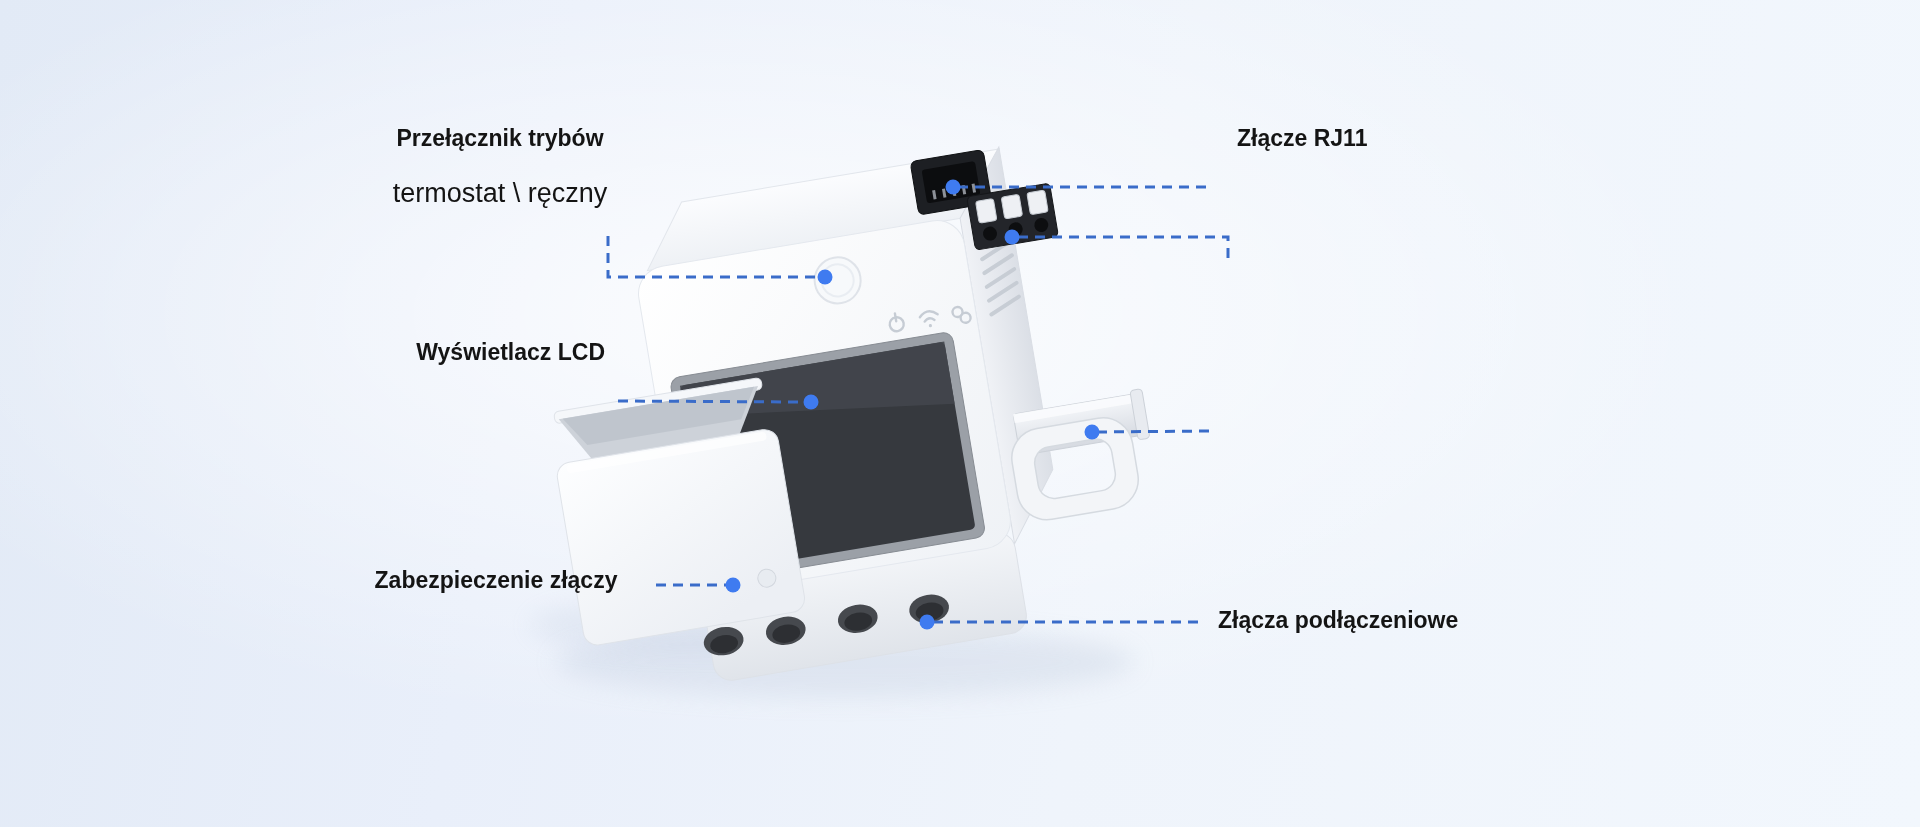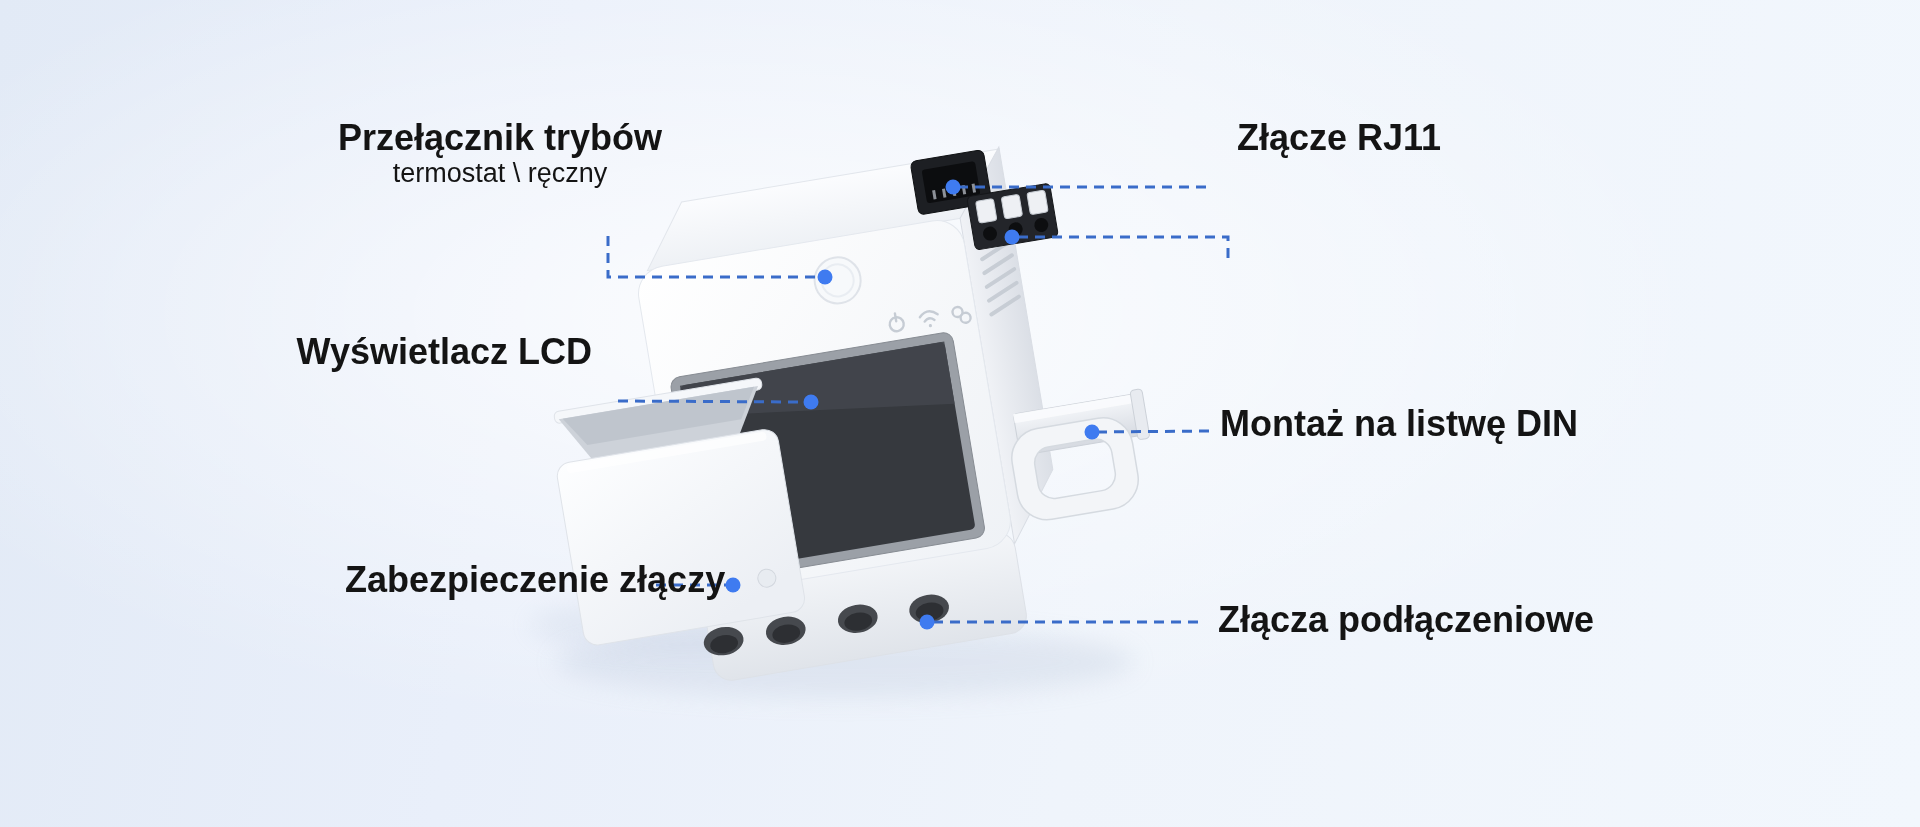--- a/index.html
+++ b/index.html
@@ -10,31 +10,31 @@
   .stage{
     position:relative;width:1920px;height:827px;
     background:
       radial-gradient(ellipse at 40% 38%, rgba(255,255,255,.8) 0%, rgba(255,255,255,0) 58%),
       linear-gradient(100deg,#e2eaf6 0%, #e9effa 28%, #eff4fb 58%, #f2f7fd 100%);
   }
   svg.scene{position:absolute;left:0;top:0;}
   .leader{stroke:var(--leader-color,#3a6cc9);stroke-width:3;fill:none;stroke-dasharray:10 7;}
   .dot{fill:var(--dot-color,#3f7bf0);stroke:none;}
   .label{position:absolute;color:var(--text-color,#141414);white-space:nowrap;}
-  .label .t{display:block;font-weight:700;font-size:36px;line-height:36px;}
-  .label .s{display:block;font-weight:400;font-size:27px;line-height:35px;}
+  .label .t{display:block;font-weight:700;font-size:23px;line-height:36px;}
+  .label .s{display:block;font-weight:400;font-size:27px;line-height:35px;margin-top:20px;}
   #lab-mode {left:330px;top:120px;width:340px;text-align:center;}
   #lab-rj11 {left:1237px;top:120px;}
   #lab-rj11 .s{margin-left:-9px;}
   #lab-dry  {left:1248px;top:230px;}
   #lab-dry .s{margin-left:7px;}
-  #lab-lcd  {left:290px;top:334px;width:302px;text-align:right;}
+  #lab-lcd  {left:303px;top:334px;width:302px;text-align:right;}
   #lab-lcd .s{padding-right:9px;}
   #lab-din  {left:1220px;top:406px;}
-  #lab-cover{left:345px;top:562px;width:302px;text-align:right;}
+  #lab-cover{left:345px;top:562px;width:302px;text-align:center;}
   #lab-term {left:1218px;top:602px;}
 </style>
 </head>
 <body>
 
 <div class="stage">
 
   <svg class="scene" width="1920" height="827" viewBox="0 0 1920 827">
     <defs>
       <linearGradient id="gFront" x1="0" y1="0" x2="1" y2="1">
@@ -196,23 +196,20 @@
 
   <div class="label" id="lab-rj11">
     <span class="t">Złącze RJ11</span>
   </div>
 
 
   <div class="label" id="lab-lcd">
     <span class="t">Wyświetlacz LCD</span>
   </div>
 
-  <div class="label" id="lab-din">
-    <span class="t">Montaż na listwę DIN</span>
-  </div>
 
   <div class="label" id="lab-cover">
     <span class="t">Zabezpieczenie złączy</span>
   </div>
 
   <div class="label" id="lab-term">
     <span class="t">Złącza podłączeniowe</span>
   </div>
 
 </div>

